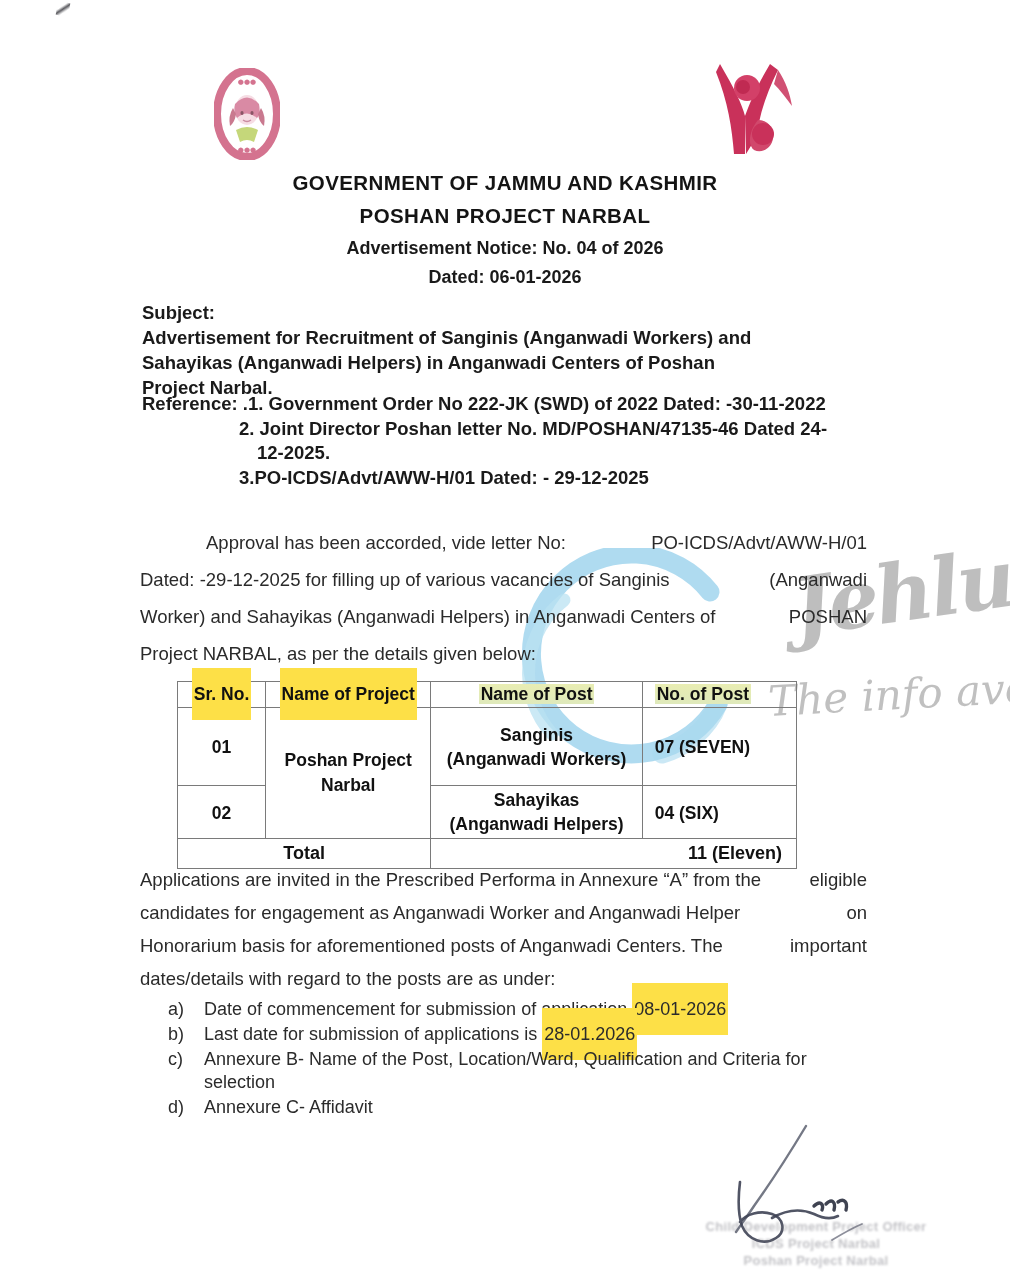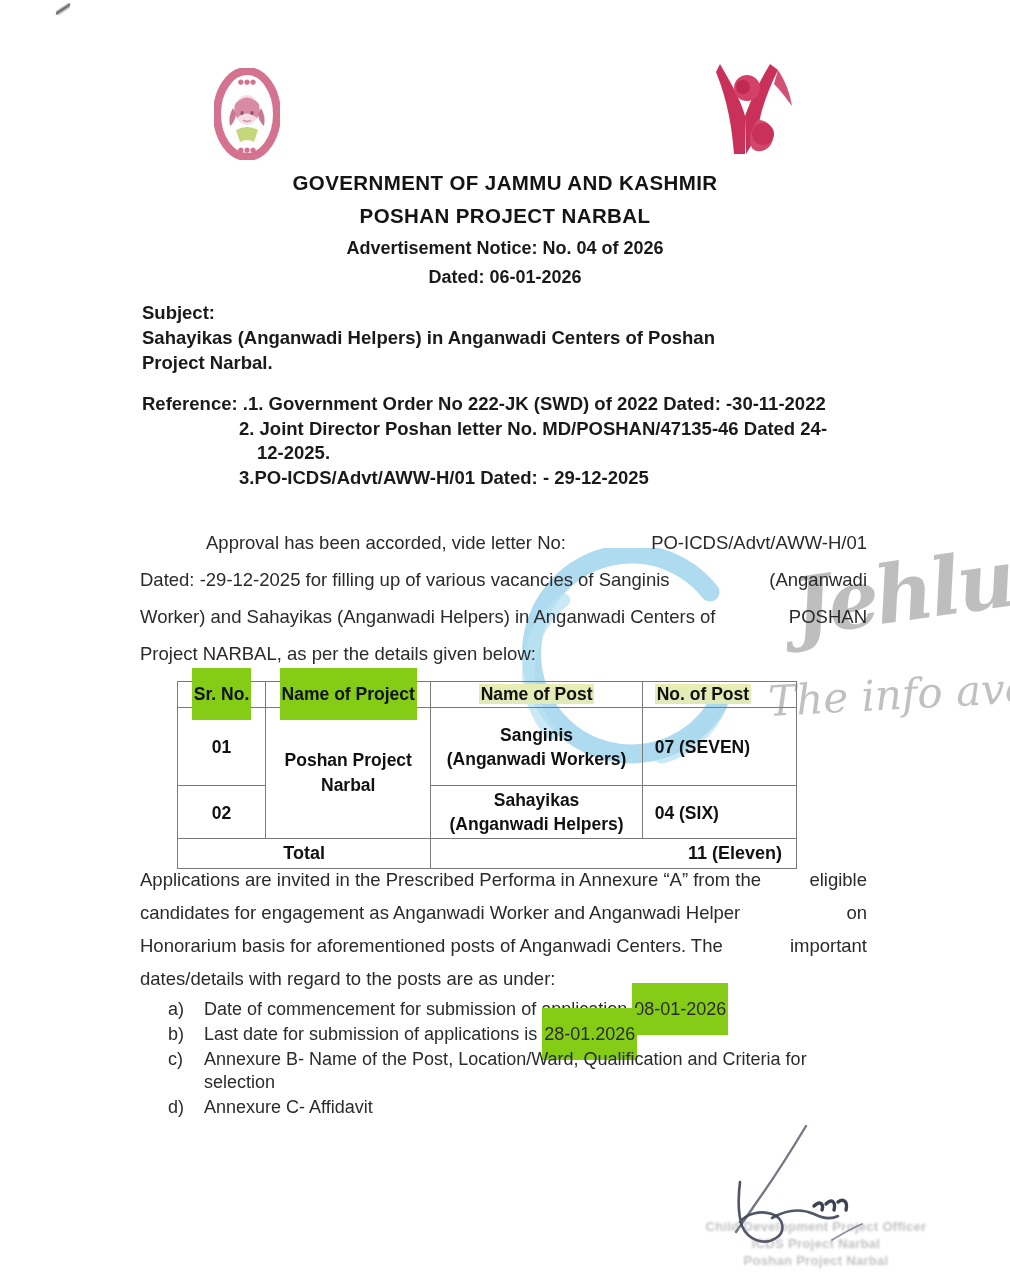--- a/index.html
+++ b/index.html
@@ -205,21 +205,21 @@
   table.posts th {
     font-weight: bold;
     font-size: 17.5px;
   }
   .c-sr    { width: 84px;  text-align: center; }
   .c-proj  { width: 170px; text-align: center; }
   .c-post  { width: 218px; text-align: center; }
   .c-num   { width: 148px; text-align: left; padding-left: 12px !important; }
 
   .hl {
-    background: #84cc16;
+    background: #fde047;
     padding: 16px 2px;
   }
   .hl-g {
     background: linear-gradient(#e9edb2, #dfe9bb);
     padding: 0 2px;
   }
   .sr-cell { font-weight: bold; height: 46px; }
   .sr-top  { vertical-align: top; padding-top: 4px !important; }
   .post-cell { font-weight: bold; line-height: 24px; }
   .num-cell  { font-weight: bold; vertical-align: top; padding-top: 4px !important; }
@@ -337,20 +337,21 @@
     <div class="hdr">
       <div class="hdr-line hdr-l1">GOVERNMENT OF JAMMU AND KASHMIR</div>
       <div class="hdr-line hdr-l3">POSHAN PROJECT NARBAL</div>
       <div class="hdr-notice">Advertisement Notice: No. 04 of 2026</div>
       <div class="hdr-dated">Dated: 06-01-2026</div>
     </div>
 
     <div class="subject">
       <span class="subject-label">Subject:</span>
       <span class="subject-body">
+        <span class="ln">Advertisement for Recruitment of Sanginis (Anganwadi Workers) and</span>
         <span class="ln">Sahayikas (Anganwadi Helpers) in Anganwadi Centers of Poshan</span>
         <span class="ln">Project Narbal.</span>
       </span>
     </div>
 
     <div class="reference">
       <span class="ref-row"><span>Reference:</span> <span>.1. Government Order No 222-JK (SWD) of 2022 Dated: -30-11-2022</span></span>
       <span class="ref-row ref-indent-1">2. Joint Director Poshan letter No. MD/POSHAN/47135-46 Dated 24-</span>
       <span class="ref-row ref-indent-2">12-2025.</span>
       <span class="ref-row ref-indent-3">3.PO-ICDS/Advt/AWW-H/01   Dated: - 29-12-2025</span>

